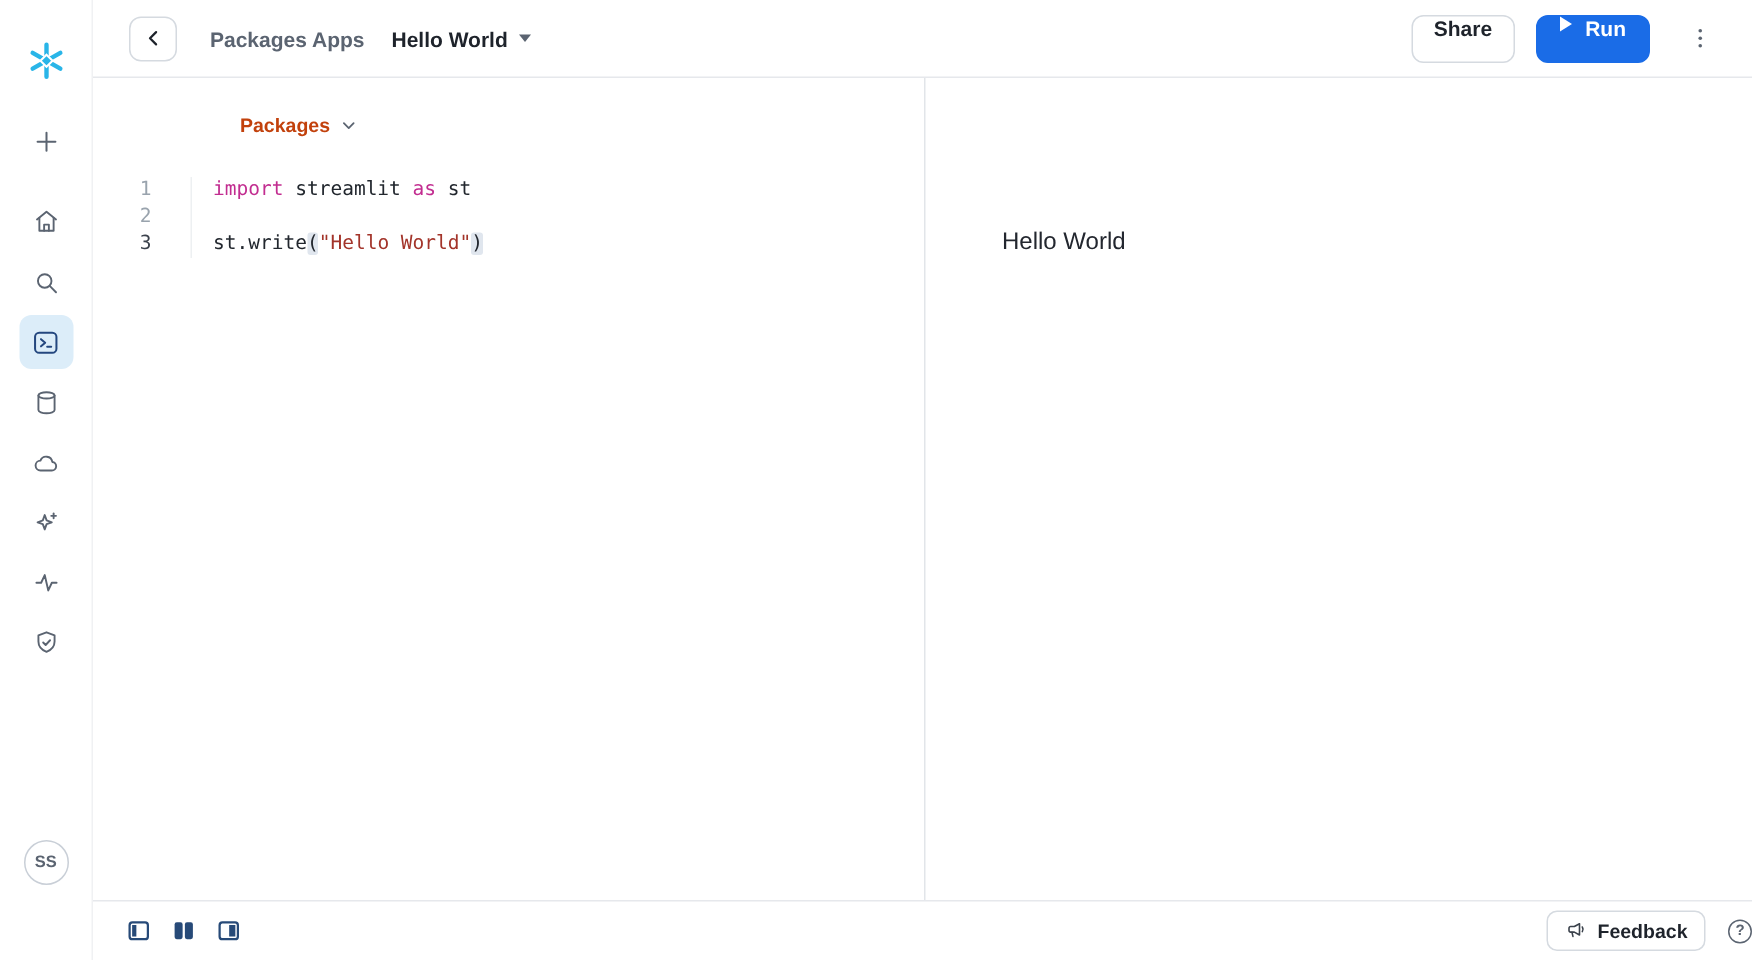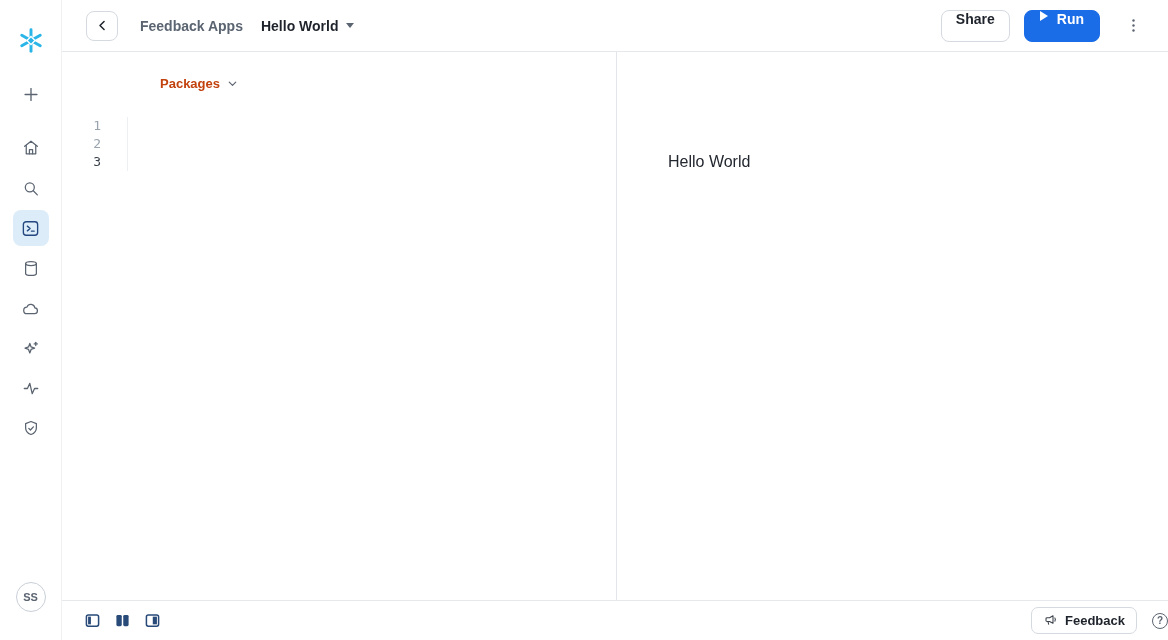--- a/index.html
+++ b/index.html
@@ -129,32 +129,32 @@
       </svg>
     </div>
 
     <div class="s-item" style="top:419px">
       <svg width="19" height="19" viewBox="0 0 24 24" fill="none" stroke="#5b6471" stroke-width="1.6" stroke-linecap="round" stroke-linejoin="round">
         <path d="M12 3.2 18.8 5.8v5.1c0 4.3-2.9 7.2-6.8 8.7-3.9-1.5-6.8-4.4-6.8-8.7V5.8z"></path>
         <polyline points="9.2 11.8 11.3 13.9 15 9.9"></polyline>
       </svg>
     </div>
 
-    <div class="s-item avatar" style="top:582px">
+    <div class="s-item avatar" style="top:560px">
       <span>SS</span>
     </div>
   </aside>
 
   <header class="header">
     <button class="back-btn">
       <svg width="15" height="15" viewBox="0 0 24 24" fill="none" stroke="#1e232b" stroke-width="2.4" stroke-linecap="round" stroke-linejoin="round">
         <polyline points="14.5 5.5 8 12 14.5 18.5"></polyline>
       </svg>
     </button>
-    <span class="breadcrumb">Feedback Apps</span>
+    <span class="breadcrumb">Packages Apps</span>
     <div class="title-group">
       <span class="page-title">Hello World</span>
       <span class="caret-down"></span>
     </div>
 
     <div class="header-right">
       <button class="btn ghost">
         <span>Share</span>
       </button>
       <button class="btn primary">
@@ -177,20 +177,21 @@
       <svg width="13" height="13" viewBox="0 0 24 24" fill="none" stroke="#5b6471" stroke-width="2.2" stroke-linecap="round" stroke-linejoin="round">
         <polyline points="6 9.5 12 15.5 18 9.5"></polyline>
       </svg>
     </div>
     <div class="code-area">
       <div class="gutter">
           <div class="gnum">1</div>
           <div class="gnum">2</div>
           <div class="gnum active">3</div>
         </div>
+      <div class="code-lines"><div class="cline"><span class="tok-kw">import</span><span class="tok-pl"> streamlit </span><span class="tok-kw">as</span><span class="tok-pl"> st</span></div><div class="cline">&nbsp;</div><div class="cline"><span class="tok-pl">st.write</span><span class="tok-par">(</span><span class="tok-str">"Hello World"</span><span class="tok-par">)</span></div></div>
     </div>
   </section>
 
   <section class="preview-pane">
     <div class="preview-text">Hello World</div>
   </section>
 
   <footer class="footer">
     <div class="pane-toggles">
       <div class="toggle">

